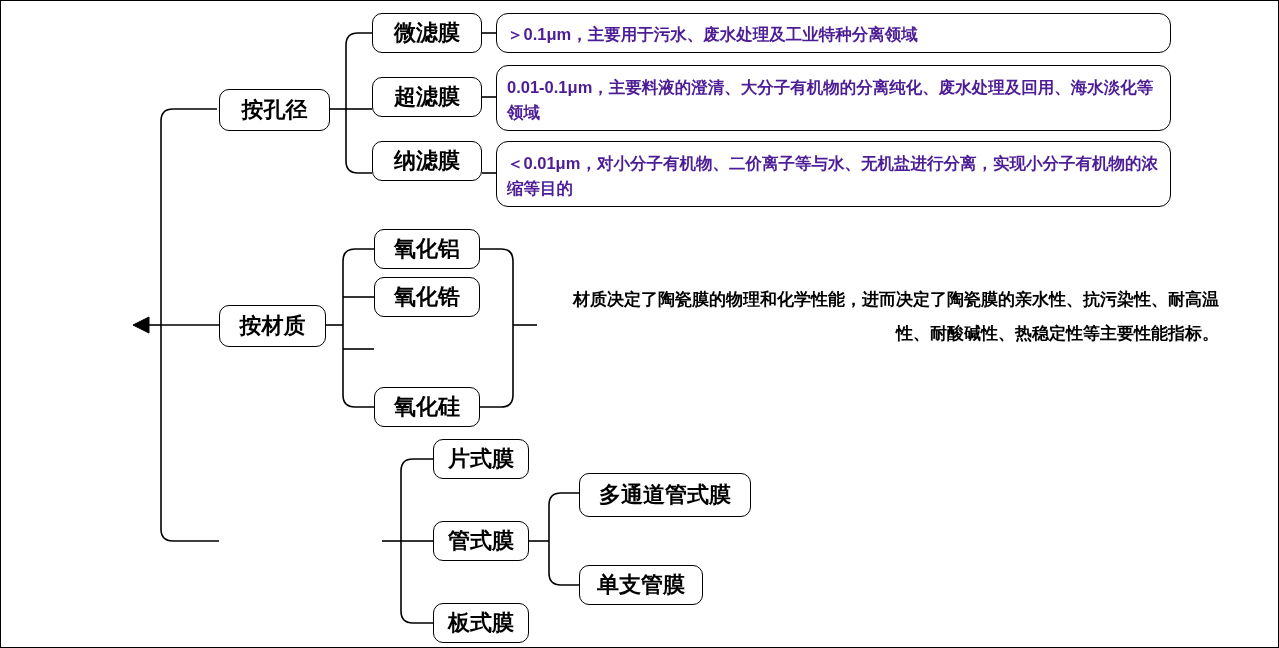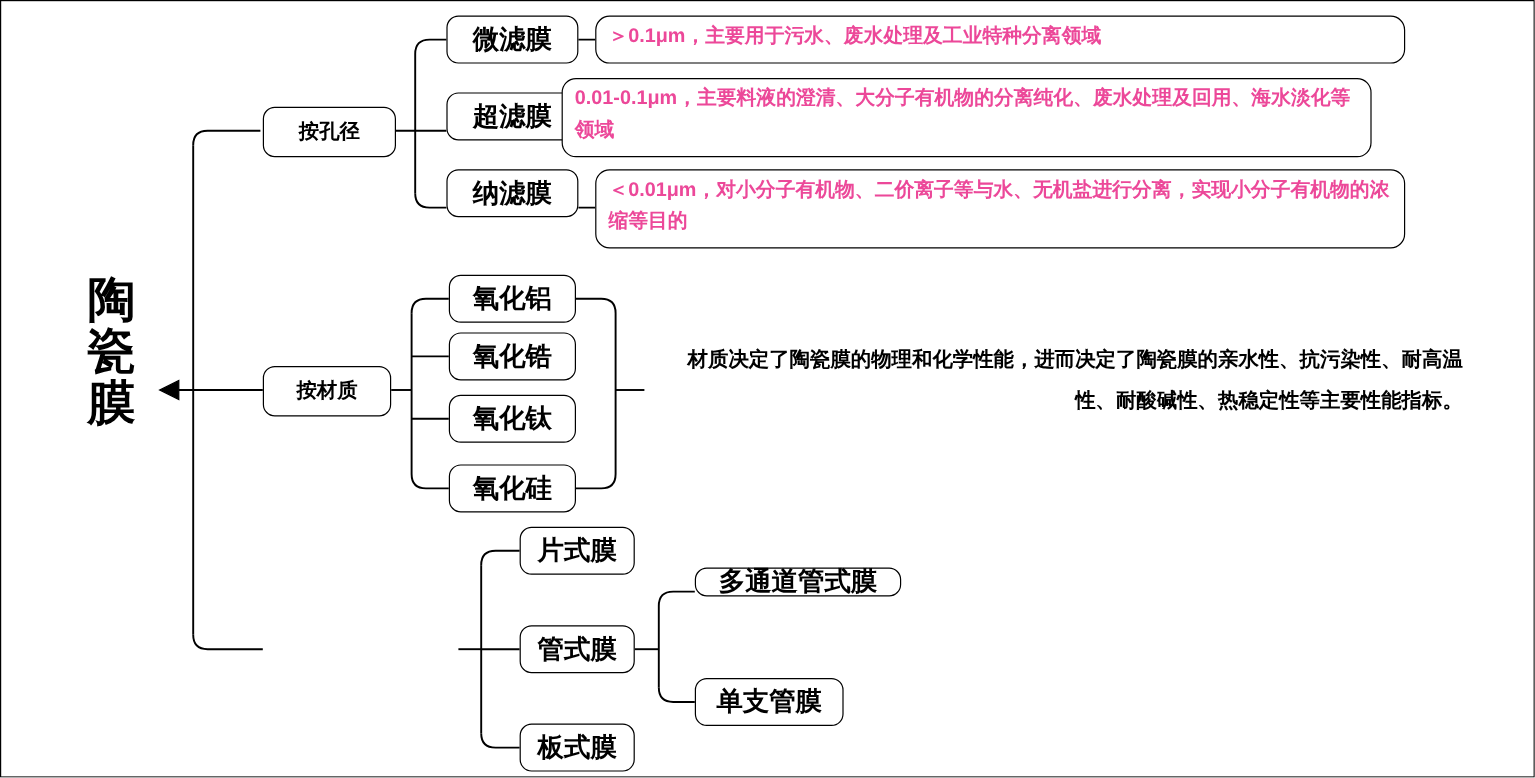--- a/index.html
+++ b/index.html
@@ -35,38 +35,38 @@
     background: #ffffff;
     display: flex;
     align-items: center;
     justify-content: center;
     font-weight: bold;
     color: #000000;
     text-align: center;
     line-height: 1.35;
   }
   .node.small {
-    font-size: 17px;
+    font-size: 22px;
   }
   .node.leaf {
     font-size: 22px;
   }
   .desc {
     position: absolute;
     box-sizing: border-box;
     border: 1.5px solid #000000;
     border-radius: 12px;
     background: #ffffff;
     display: flex;
-    align-items: flex-start;
+    align-items: flex-end;
     padding: 4px 10px;
     font-size: 16.5px;
     font-weight: bold;
     line-height: 1.55;
-    color: #ec4899;
+    color: #4c1d95;
     text-align: left;
   }
   .roottext {
     position: absolute;
     font-size: 40px;
     font-weight: bold;
     line-height: 1.08;
     color: #000000;
     text-align: center;
     letter-spacing: 0px;
@@ -119,21 +119,20 @@
     <path d="M400 470 L400 610" stroke="#000" stroke-width="1.6" fill="none"></path>
     <path d="M400 610 Q400 622 412 622 L432 622" stroke="#000" stroke-width="1.6" fill="none"></path>
     <path d="M400 540 L432 540" stroke="#000" stroke-width="1.6" fill="none"></path>
 
     <path d="M528 540 L548 540" stroke="#000" stroke-width="1.6" fill="none"></path>
     <path d="M548 504 Q548 492 560 492 L578 492" stroke="#000" stroke-width="1.6" fill="none"></path>
     <path d="M548 504 L548 572" stroke="#000" stroke-width="1.6" fill="none"></path>
     <path d="M548 572 Q548 584 560 584 L578 584" stroke="#000" stroke-width="1.6" fill="none"></path>
   </svg>
 
-  <div class="roottext" style="left:56px; top:228px; width:72px;">陶瓷膜</div>
 
   <div class="node small" style="left:218px; top:88px; width:111px; height:42px;">
     <span>按孔径</span>
   </div>
   <div class="node small" style="left:218px; top:304px; width:107px; height:42px;">
     <span>按材质</span>
   </div>
 
   <div class="node leaf" style="left:371px; top:12px; width:110px; height:40px;">
     <span>微滤膜</span>
@@ -141,52 +140,49 @@
   <div class="node leaf" style="left:371px; top:76px; width:110px; height:40px;">
     <span>超滤膜</span>
   </div>
   <div class="node leaf" style="left:371px; top:140px; width:110px; height:40px;">
     <span>纳滤膜</span>
   </div>
 
   <div class="desc" style="left:495px; top:12px; width:675px; height:40px;">
     <span>＞0.1μm，主要用于污水、废水处理及工业特种分离领域</span>
   </div>
-  <div class="desc" style="left:467px; top:64px; width:675px; height:66px;">
+  <div class="desc" style="left:495px; top:64px; width:675px; height:66px;">
     <span>0.01-0.1μm，主要料液的澄清、大分子有机物的分离纯化、废水处理及回用、海水淡化等领域</span>
   </div>
   <div class="desc" style="left:495px; top:140px; width:675px; height:66px;">
     <span>＜0.01μm，对小分子有机物、二价离子等与水、无机盐进行分离，实现小分子有机物的浓缩等目的</span>
   </div>
 
   <div class="node leaf" style="left:373px; top:228px; width:106px; height:40px;">
     <span>氧化铝</span>
   </div>
   <div class="node leaf" style="left:373px; top:276px; width:106px; height:40px;">
     <span>氧化锆</span>
-  </div>
-  <div class="node leaf" style="left:373px; top:328px; width:106px; height:40px;">
-    <span>氧化钛</span>
   </div>
   <div class="node leaf" style="left:373px; top:386px; width:106px; height:40px;">
     <span>氧化硅</span>
   </div>
 
   <div class="plaintext" style="left:568px; top:282px; width:650px;">材质决定了陶瓷膜的物理和化学性能，进而决定了陶瓷膜的亲水性、抗污染性、耐高温性、耐酸碱性、热稳定性等主要性能指标。</div>
 
   <div class="node leaf" style="left:432px; top:438px; width:96px; height:40px;">
     <span>片式膜</span>
   </div>
   <div class="node leaf" style="left:432px; top:520px; width:96px; height:40px;">
     <span>管式膜</span>
   </div>
   <div class="node leaf" style="left:432px; top:602px; width:96px; height:40px;">
     <span>板式膜</span>
   </div>
 
-  <div class="node leaf" style="left:578px; top:472px; width:172px; height:24px;">
+  <div class="node leaf" style="left:578px; top:472px; width:172px; height:44px;">
     <span>多通道管式膜</span>
   </div>
   <div class="node leaf" style="left:578px; top:564px; width:124px; height:40px;">
     <span>单支管膜</span>
   </div>
 
 </div>
 
 </body></html>

